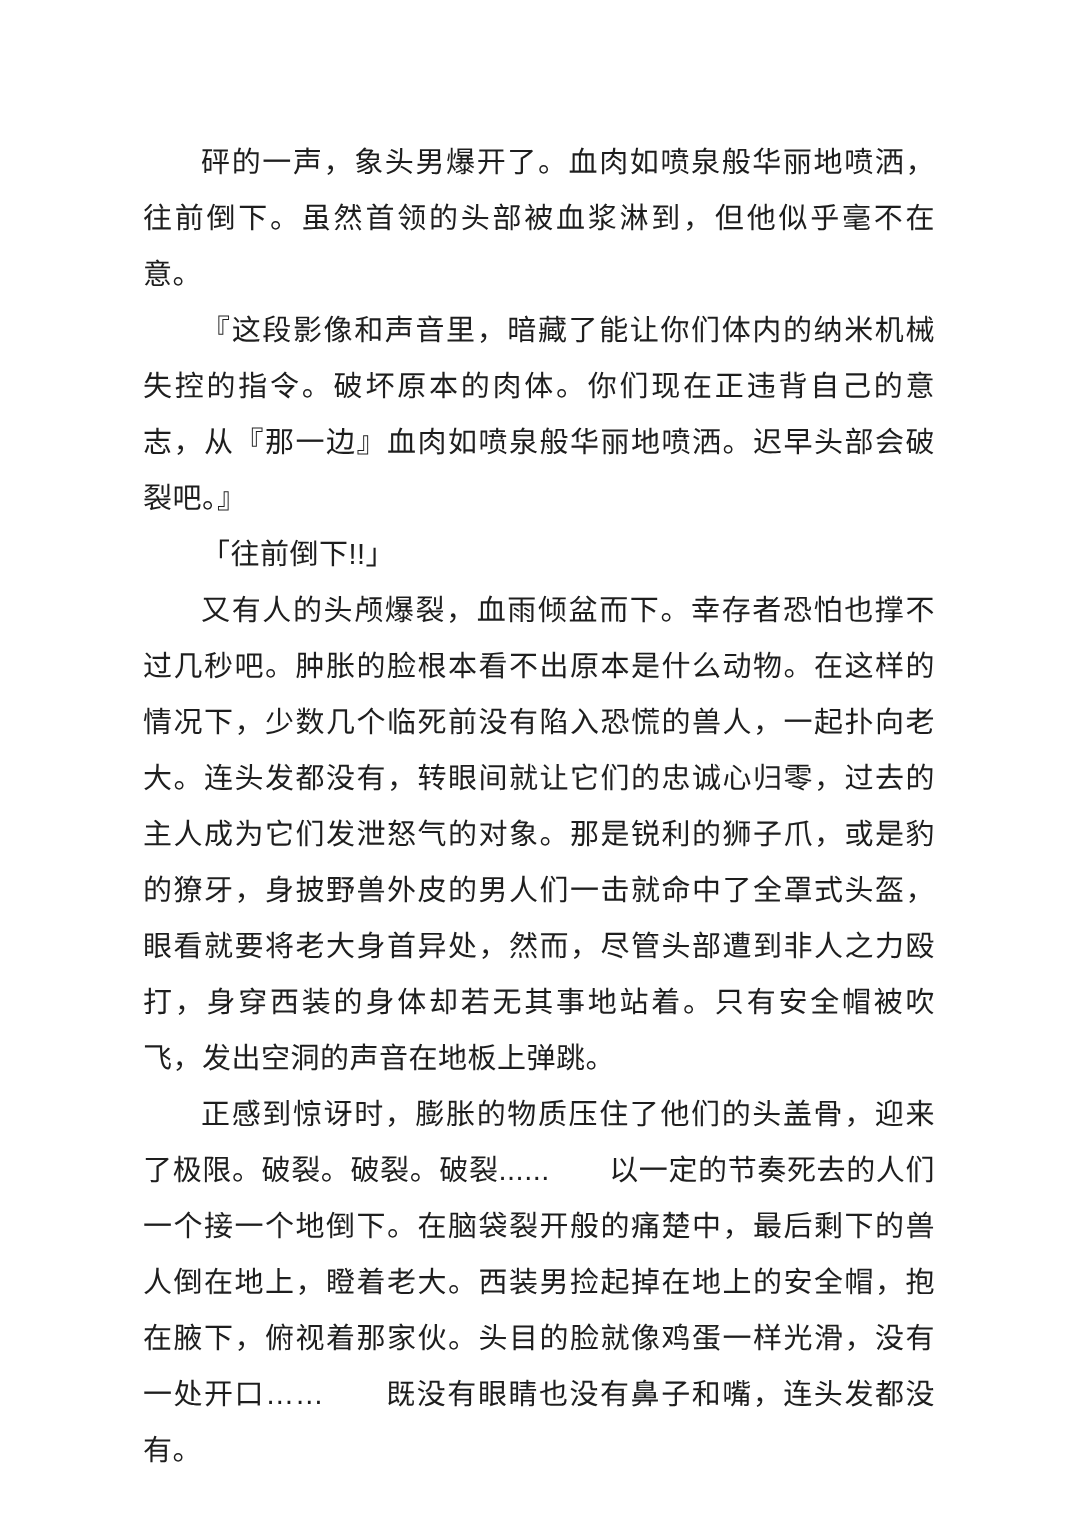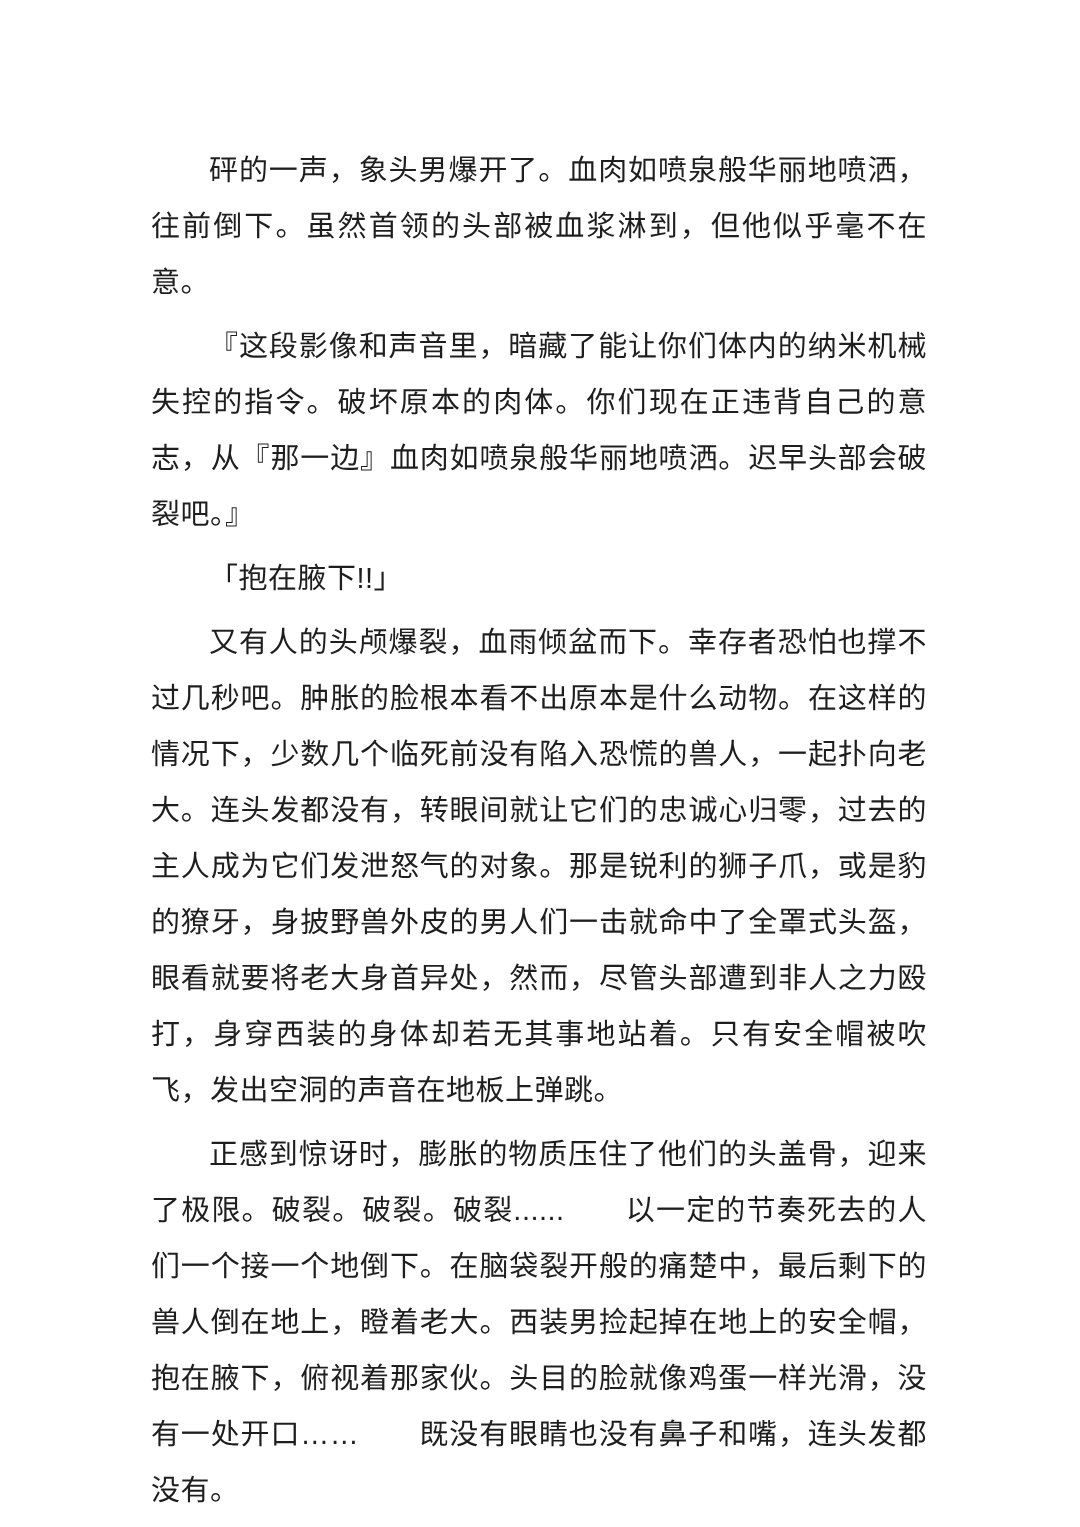--- a/index.html
+++ b/index.html
@@ -25,31 +25,31 @@
     top: 134px;
     width: 792px;
     color: #1e1e1e;
     font-size: 29px;
     line-height: 56px;
     letter-spacing: 0.5px;
     text-align: justify;
     text-justify: inter-ideograph;
   }
   .para {
-    margin: 8px;
+    margin: 0;
     padding: 0;
     text-indent: 2em;
     word-break: break-all;
   }
 </style>
 </head>
 <body>
 
 <div class="page">
   <div class="text-block">
     <p class="para">砰的一声，象头男爆开了。血肉如喷泉般华丽地喷洒，往前倒下。虽然首领的头部被血浆淋到，但他似乎毫不在意。</p>
     <p class="para">『这段影像和声音里，暗藏了能让你们体内的纳米机械失控的指令。破坏原本的肉体。你们现在正违背自己的意志，从『那一边』血肉如喷泉般华丽地喷洒。迟早头部会破裂吧。』</p>
-    <p class="para">「抱在腋下!!」</p>
+    <p class="para">「往前倒下!!」</p>
     <p class="para">又有人的头颅爆裂，血雨倾盆而下。幸存者恐怕也撑不过几秒吧。肿胀的脸根本看不出原本是什么动物。在这样的情况下，少数几个临死前没有陷入恐慌的兽人，一起扑向老大。连头发都没有，转眼间就让它们的忠诚心归零，过去的主人成为它们发泄怒气的对象。那是锐利的狮子爪，或是豹的獠牙，身披野兽外皮的男人们一击就命中了全罩式头盔，眼看就要将老大身首异处，然而，尽管头部遭到非人之力殴打，身穿西装的身体却若无其事地站着。只有安全帽被吹飞，发出空洞的声音在地板上弹跳。</p>
     <p class="para">正感到惊讶时，膨胀的物质压住了他们的头盖骨，迎来了极限。破裂。破裂。破裂......　　以一定的节奏死去的人们一个接一个地倒下。在脑袋裂开般的痛楚中，最后剩下的兽人倒在地上，瞪着老大。西装男捡起掉在地上的安全帽，抱在腋下，俯视着那家伙。头目的脸就像鸡蛋一样光滑，没有一处开口……　　既没有眼睛也没有鼻子和嘴，连头发都没有。</p>
 
   </div>
 </div>
 
 </body></html>

